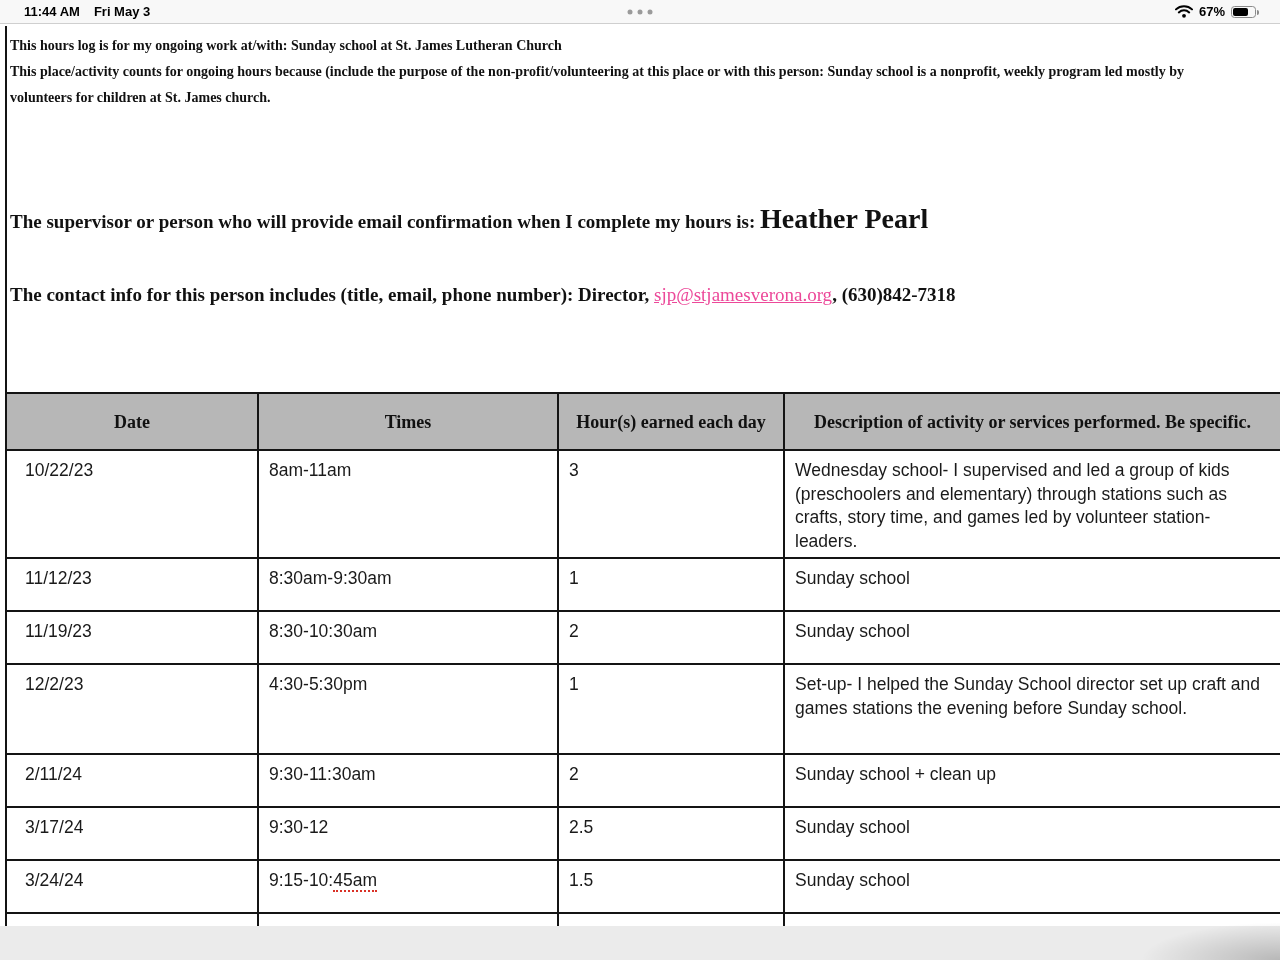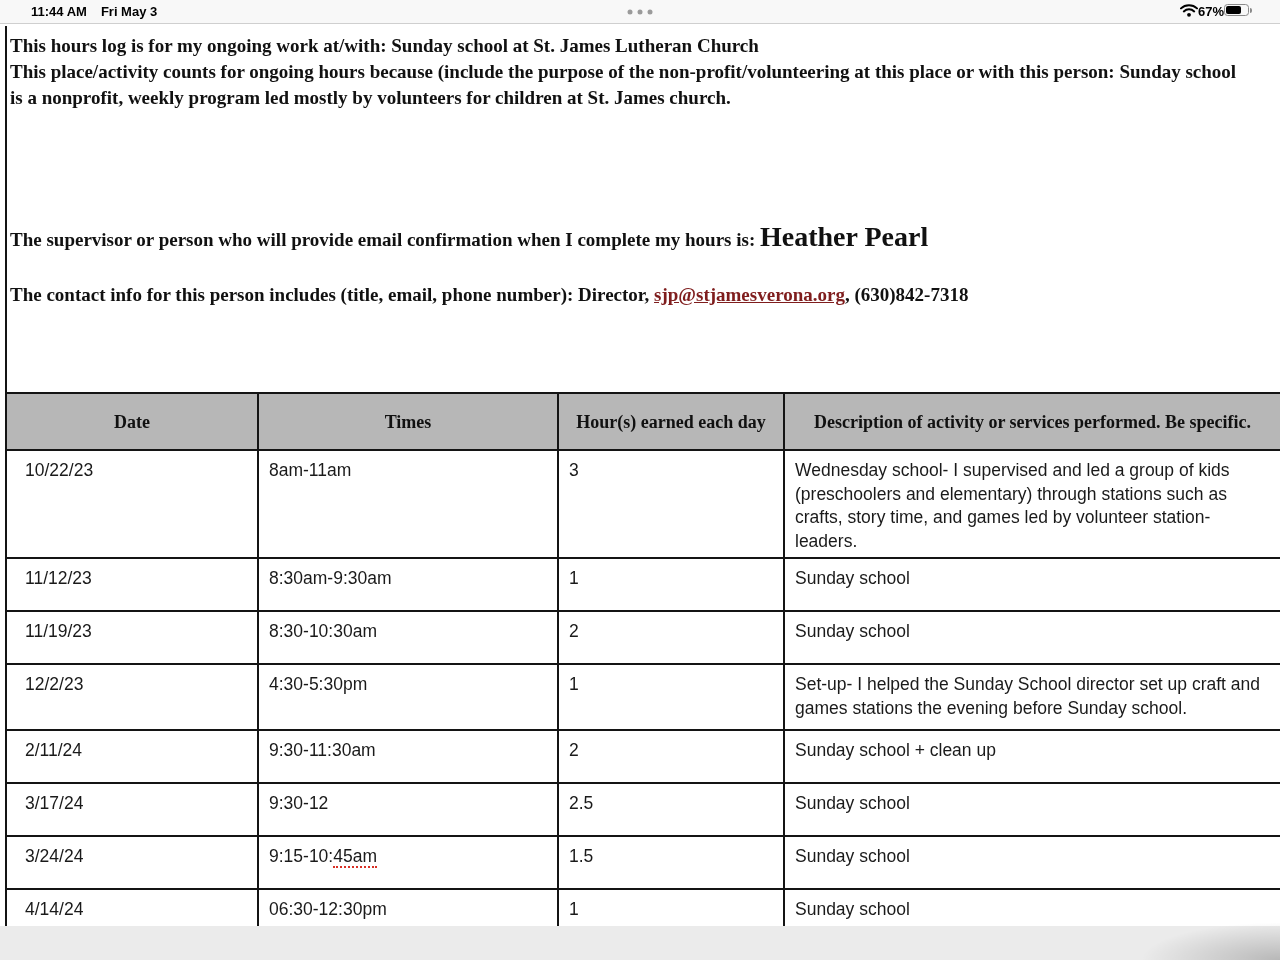--- a/index.html
+++ b/index.html
@@ -6,56 +6,56 @@
   .screen{
     position:relative;width:1280px;height:960px;overflow:hidden;
     background:#ffffff;font-family:"Liberation Serif", serif;color:#111;
   }
   
   .status-bar{
     position:absolute;top:0;left:0;width:1280px;height:24px;
     background:#f8f8f8;border-bottom:1px solid #cfcfcf;
     display:flex;align-items:center;justify-content:space-between;
     font-family:"Liberation Sans", sans-serif;font-size:13px;font-weight:700;color:#000;
-    box-sizing:border-box;padding:0 31px;
+    box-sizing:border-box;padding:0 24px;
   }
   .sb-left{display:flex;gap:14px;align-items:center;}
   .sb-center{position:absolute;left:50%;top:50%;transform:translate(-50%,-50%);display:flex;gap:5px;}
   .sb-center i{width:5px;height:5px;border-radius:50%;background:#9b9b9b;display:block;}
-  .sb-right{display:flex;}
+  .sb-right{display:flex;gap:6px;align-items:center;}
   .battery{position:relative;width:25px;height:12px;border:1px solid #8a8a8a;border-radius:3.5px;box-sizing:border-box;}
   .battery .fill{position:absolute;left:1px;top:1px;bottom:1px;width:67%;background:#000;border-radius:2px;}
   .battery .nub{position:absolute;right:-4px;top:3px;width:2.5px;height:5px;background:#8a8a8a;border-radius:0 2px 2px 0;}
   
   .doc-left-border{position:absolute;left:5px;top:26px;width:2px;height:366px;background:#141414;}
   .doc-text{position:absolute;left:10px;right:42px;font-weight:700;}
-  .intro{top:33px;font-size:19px;line-height:26px;}
-  .supervisor{top:220px;font-size:19px;line-height:34px;}
+  .intro{top:33px;font-size:14px;line-height:26px;}
+  .supervisor{top:202px;font-size:19px;line-height:34px;}
   .supervisor .big-name{font-size:28px;}
   .contact{top:282px;font-size:19px;line-height:26px;}
-  .contact a, .email-link{color:#7f1d1d;text-decoration:underline;font-weight:700;cursor:pointer;}
+  .contact a, .email-link{color:#ec4899;text-decoration:underline;font-weight:400;cursor:pointer;}
   
   table.hours{
     position:absolute;left:5px;top:392px;width:1275px;
     border-collapse:collapse;table-layout:fixed;
   }
   table.hours col.c1{width:252px;} table.hours col.c2{width:300px;}
   table.hours col.c3{width:226px;} table.hours col.c4{width:497px;}
   table.hours th{
     background:#b7b7b7;border:2px solid #141414;
     font-family:"Liberation Serif", serif;font-weight:700;font-size:18px;line-height:26px;
     text-align:center;vertical-align:middle;padding:4px 12px;height:57px;box-sizing:border-box;
   }
   table.hours td{
     border:2px solid #141414;background:#fff;
     font-family:"Liberation Sans", sans-serif;font-weight:400;font-size:17.5px;line-height:23.5px;
     vertical-align:top;padding:8px 8px 4px 10px;box-sizing:border-box;color:#1a1a1a;
   }
   table.hours td.date{padding-left:18px;}
-  tr.r-tall{height:85px;} tr.r-med{height:66px;} tr.r-sm{height:53px;}
+  tr.r-tall{height:85px;} tr.r-med{height:90px;} tr.r-sm{height:53px;}
   td:last-child{border-right:none;}
   .spell-error{border-bottom:2px dotted #d93025;}
   
   .bottom-strip{position:absolute;left:0;right:0;top:926px;bottom:0;background:#ebebeb;}
   .corner-shadow{position:absolute;right:0;bottom:0;width:140px;height:38px;
     background:radial-gradient(ellipse at 100% 100%, rgba(0,0,0,0.22), rgba(0,0,0,0) 70%);}
 </style>
 </head>
 <body>
 

